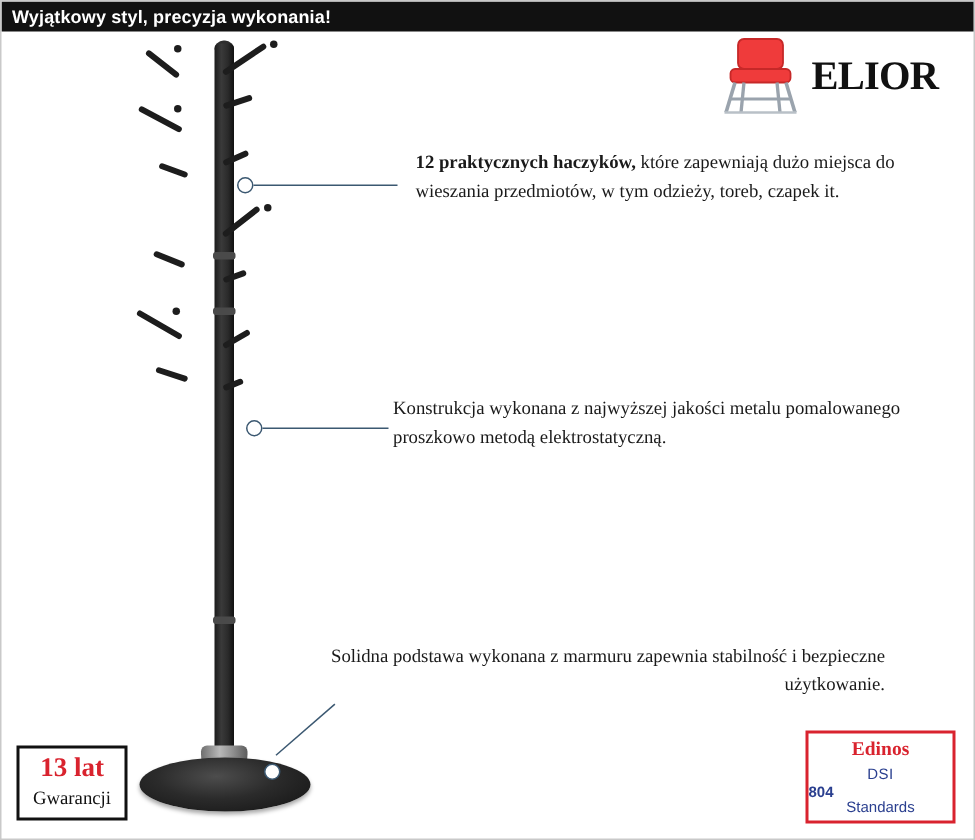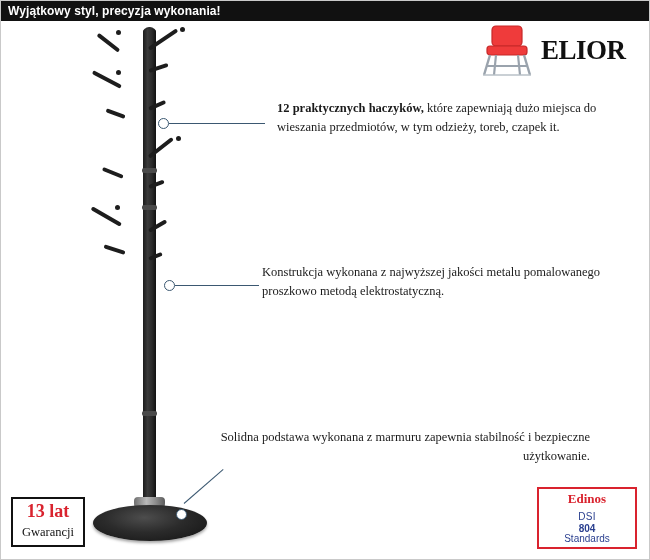--- a/index.html
+++ b/index.html
@@ -222,21 +222,21 @@
     color: #2a3f8f;
     font-size: 10px;
     font-weight: normal;
     letter-spacing: 0.3px;
   }
   .std-line3 {
     position: absolute;
     left: 0;
     top: 34px;
     width: 100%;
-    text-align: center;
+    text-align: left;
     color: #2a3f8f;
     font-size: 10px;
     font-weight: bold;
   }
   .std-line4 {
     position: absolute;
     left: 0;
     bottom: 3px;
     width: 100%;
     text-align: center;

